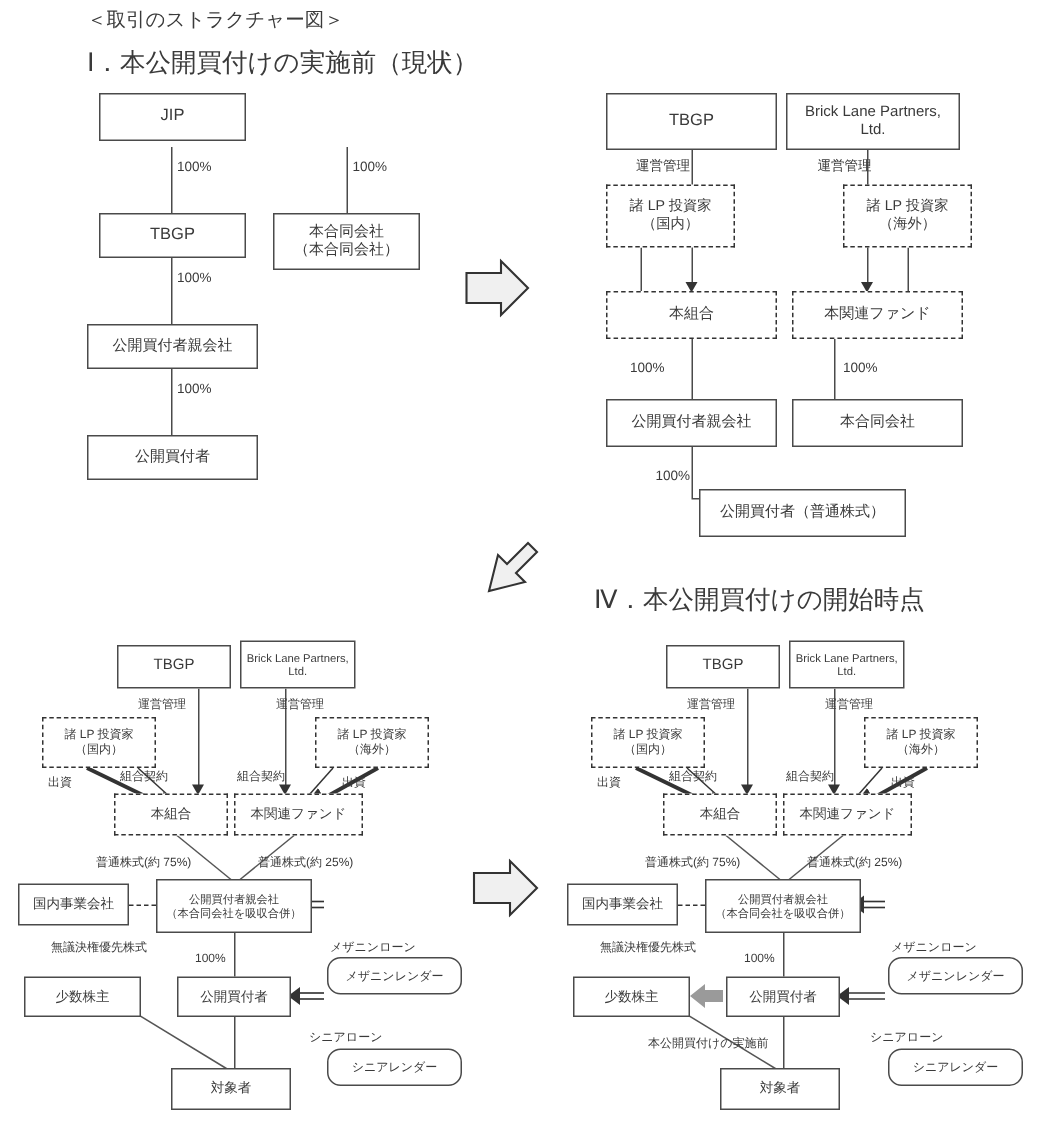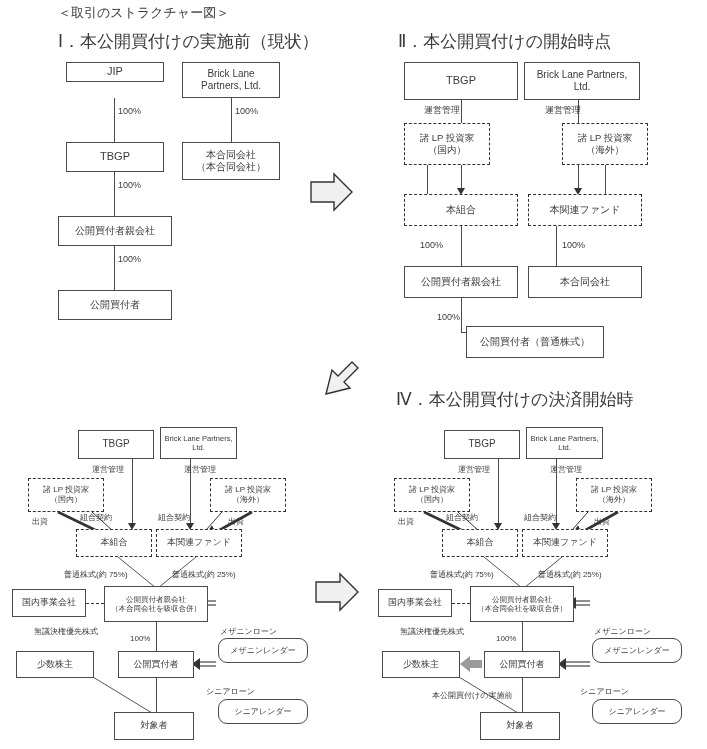--- a/index.html
+++ b/index.html
@@ -71,26 +71,22 @@
 </style>
 </head>
 <body>
 
 <div class="root">
 
   <div class="doc-title">＜取引のストラクチャー図＞</div>
 
   <div class="panel-title" style="left:58px;top:30px;">Ⅰ．本公開買付けの実施前（現状）</div>
 
-  <div class="box" style="left:66px;top:62px;width:98px;height:20px;font-size:11px;">
+  <div class="box" style="left:66px;top:62px;width:98px;height:32px;font-size:11px;">
     <span>JIP</span>
-  </div>
-  <div class="box" style="left:182px;top:62px;width:98px;height:36px;font-size:10px;">
-    <span>Brick Lane</span>
-    <span>Partners, Ltd.</span>
   </div>
   <div class="ln v" style="left:114px;top:98px;height:44px;"></div>
   <div class="lbl" style="left:118px;top:106px;">100%</div>
   <div class="ln v" style="left:231px;top:98px;height:44px;"></div>
   <div class="lbl" style="left:235px;top:106px;">100%</div>
 
   <div class="box" style="left:66px;top:142px;width:98px;height:30px;font-size:11px;">
     <span>TBGP</span>
   </div>
   <div class="box" style="left:182px;top:142px;width:98px;height:38px;font-size:10px;">
@@ -105,21 +101,20 @@
     <span>公開買付者親会社</span>
   </div>
 
   <div class="ln v" style="left:114px;top:246px;height:44px;"></div>
   <div class="lbl" style="left:118px;top:254px;">100%</div>
 
   <div class="box" style="left:58px;top:290px;width:114px;height:30px;font-size:10px;">
     <span>公開買付者</span>
   </div>
 
-  <div class="panel-title" style="left:398px;top:30px;">Ⅱ．本公開買付けの開始時点</div>
 
   <div class="box" style="left:404px;top:62px;width:114px;height:38px;font-size:11px;">
     <span>TBGP</span>
   </div>
   <div class="box" style="left:524px;top:62px;width:116px;height:38px;font-size:10px;">
     <span>Brick Lane Partners,</span>
     <span>Ltd.</span>
   </div>
 
   <div class="lbl" style="left:424px;top:104px;">運営管理</div>
@@ -238,21 +233,21 @@
   <div class="box round" style="left:218px;top:652px;width:90px;height:25px;font-size:8px;">
     <span>シニアレンダー</span>
   </div>
   <div class="lbl sm" style="left:206px;top:686px;">シニアローン</div>
 
   <div class="ln v" style="left:156px;top:678px;height:36px;"></div>
   <div class="box" style="left:114px;top:712px;width:80px;height:28px;font-size:9px;">
     <span>対象者</span>
   </div>
 
-  <div class="panel-title" style="left:396px;top:388px;">Ⅳ．本公開買付けの決済開始時</div>
+  <div class="panel-title" style="left:396px;top:388px;">Ⅳ．本公開買付けの開始時点</div>
 
   <div class="box" style="left:444px;top:430px;width:76px;height:29px;font-size:10px;">
     <span>TBGP</span>
   </div>
   <div class="box" style="left:526px;top:427px;width:77px;height:32px;font-size:7.5px;">
     <span>Brick Lane Partners,</span>
     <span>Ltd.</span>
   </div>
 
   <div class="lbl sm" style="left:458px;top:464px;">運営管理</div>

